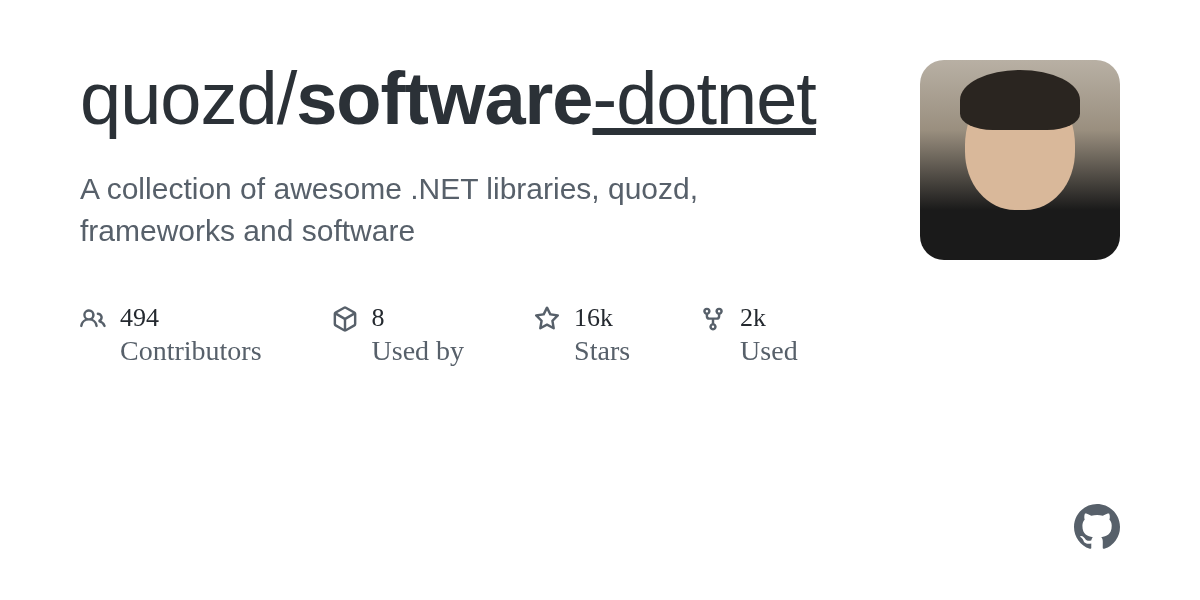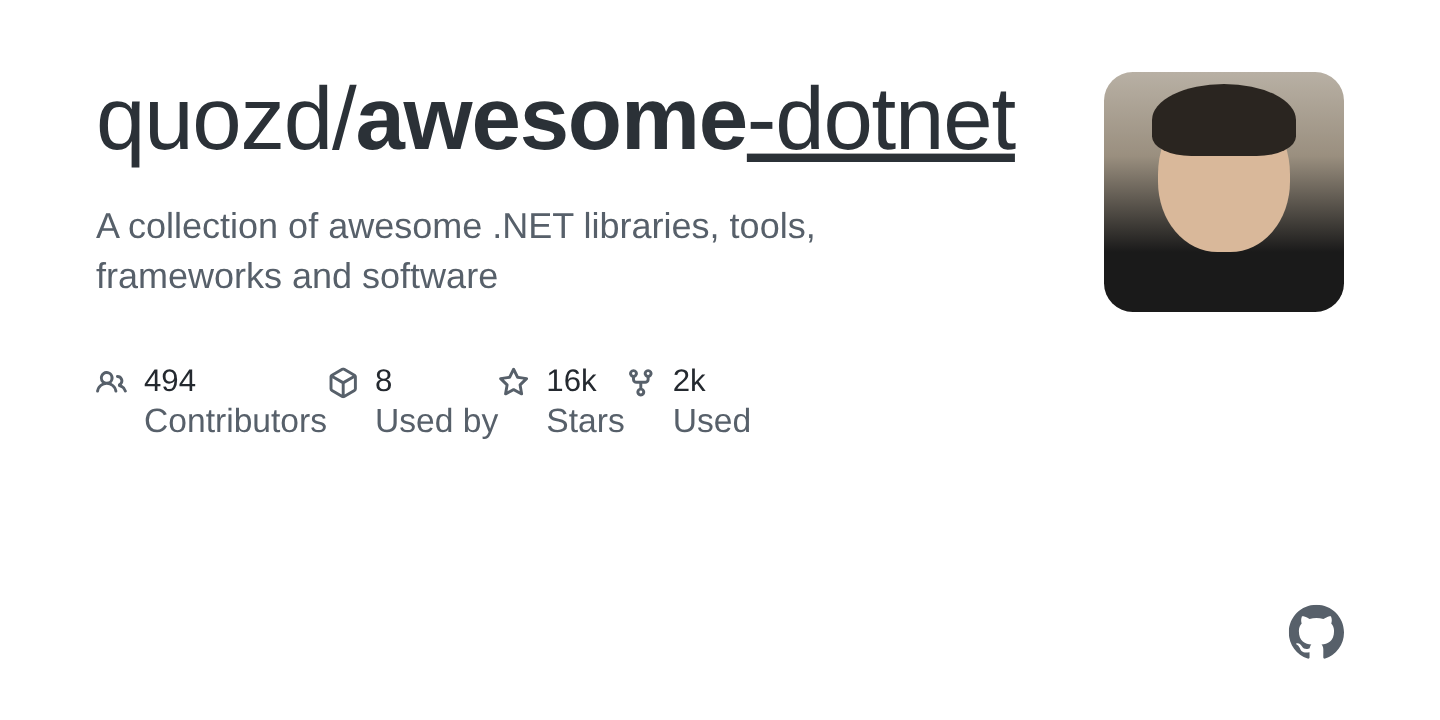--- a/index.html
+++ b/index.html
@@ -48,20 +48,22 @@
     .description {
       font-size: 30px;
       line-height: 1.4;
       color: #57606a;
       font-weight: 400;
       margin-bottom: 50px;
       max-width: 730px;
     }
     .stats-row {
       display: flex;
+      gap: 70px;
+      font-family: Liberation Serif, serif;
     }
     .stat {
       display: flex;
       align-items: flex-start;
       gap: 14px;
     }
     .stat-icon {
       width: 26px;
       height: 26px;
       color: #57606a;
@@ -123,23 +125,23 @@
       height: 46px;
       color: #57606a;
     }
   </style>
 </head>
 <body>
 
 <div class="main-row">
   <div class="content-col">
     <h1 class="repo-title">
-      <span class="owner">quozd</span><span class="slash">/</span><span class="name-bold">awesome</span><span class="name-rest">-dotnet</span>
+      <span class="owner">quozd</span><span class="slash">/</span><span class="name-bold">software</span><span class="name-rest">-dotnet</span>
     </h1>
-    <p class="description">A collection of awesome .NET libraries, tools, frameworks and software</p>
+    <p class="description">A collection of awesome .NET libraries, quozd, frameworks and software</p>
 
     <div class="stats-row">
 
       <div class="stat">
         <svg class="stat-icon" viewBox="0 0 16 16" fill="currentColor">
           <path d="M2 5.5a3.5 3.5 0 1 1 5.898 2.549 5.508 5.508 0 0 1 3.034 4.084.75.75 0 1 1-1.482.235 4 4 0 0 0-7.9 0 .75.75 0 0 1-1.482-.236A5.507 5.507 0 0 1 3.102 8.05 3.493 3.493 0 0 1 2 5.5ZM11 4a3.001 3.001 0 0 1 2.22 5.018 5.01 5.01 0 0 1 2.56 3.012.749.749 0 0 1-.885.954.752.752 0 0 1-.549-.514 3.507 3.507 0 0 0-2.522-2.372.75.75 0 0 1-.574-.73v-.352a.75.75 0 0 1 .416-.672A1.5 1.5 0 0 0 11 5.5.75.75 0 0 1 11 4Zm-5.5-.5a2 2 0 1 0-.001 3.999A2 2 0 0 0 5.5 3.5Z"></path>
         </svg>
         <div class="stat-text">
           <span class="stat-count">494</span>
           <span class="stat-label">Contributors</span>

